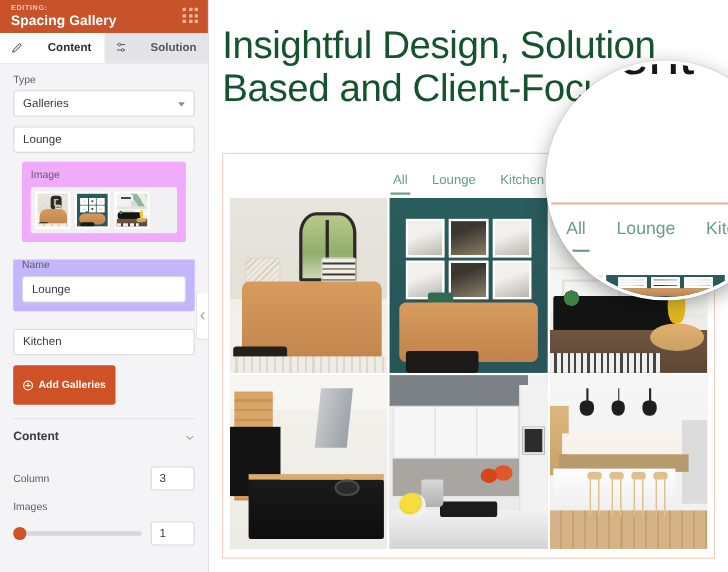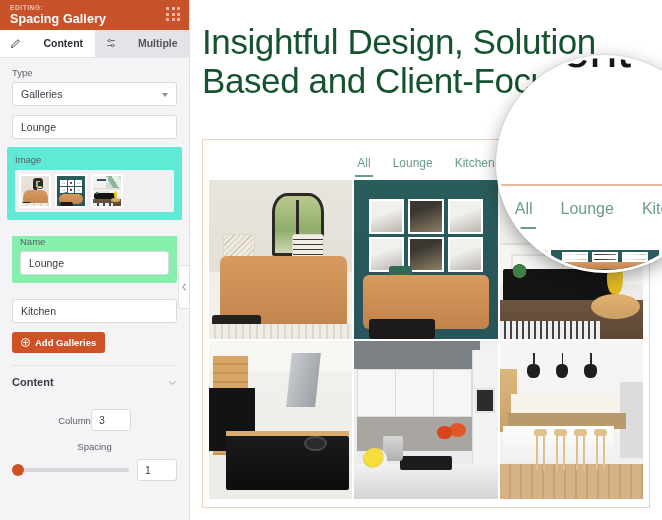--- a/index.html
+++ b/index.html
@@ -77,44 +77,44 @@
     font-size: 10.5px; color: #3a3a43; position: relative;
   }
   .ctrl.select::after {
     content: ""; position: absolute; right: 8px; top: 10px;
     border-left: 3.5px solid transparent; border-right: 3.5px solid transparent;
     border-top: 4px solid #8b8b94;
   }
   .ctrl.name-input { border-radius: 3px; }
 
   .img-group {
-    margin: 8px 7px 0; background: #5eead4; border-radius: 2px; padding: 7px 8px 8px;
+    margin: 8px 20px 0; background: #f0abfc; border-radius: 2px; padding: 7px 8px 8px;
   }
   .img-group .sublabel { font-size: 9.5px; color: #5c5c66; margin-bottom: 5px; }
   .thumbs { display: flex; gap: 4px; background: #f0f0f2; padding: 4px; border-radius: 2px; }
   .thumb { width: 32px; height: 34px; border: 2px solid #fff; border-radius: 1px; overflow: hidden; position: relative; }
 
-  .name-block { background: #86efac; margin: 16px 12px; padding: 0 8px 8px; border-radius: 0 0 2px 2px; }
+  .name-block { background: #c4b5fd; margin: 16px 12px; padding: 0 8px 8px; border-radius: 0 0 2px 2px; }
   .name-block .flabel { padding: 0; margin: 6px 0 4px; }
 
   .addbtn {
     margin: 9px 12px 0;
     display: inline-flex; align-items: center; gap: 5px;
     background: #cf5227; color: #fff; border: none; border-radius: 3px;
-    height: 21px; padding: 10px 9px; font-size: 9.5px; font-weight: bold;
+    height: 36px; padding: 10px 9px; font-size: 9.5px; font-weight: bold;
     font-family: "Liberation Sans", sans-serif; cursor: pointer;
   }
   .plus-circ { width: 9px; height: 9px; border: 1px solid #fff; border-radius: 50%; position: relative; }
   .plus-circ::before, .plus-circ::after { content:""; position:absolute; background:#fff; }
   .plus-circ::before { left: 3px; top: 1.2px; width: 1px; height: 4.5px; }
   .plus-circ::after { top: 3px; left: 1.2px; height: 1px; width: 4.5px; }
 
   .divider { height: 1px; background: #e3e3e7; margin: 12px 12px 0; }
 
-  .row { display: flex; align-items: center; justify-content: center; padding: 0 12px; margin-top: 11px; }
+  .row { display: flex; align-items: center; justify-content: space-between; padding: 0 12px; margin-top: 11px; }
   .row .rlabel { font-size: 9.5px; color: #5c5c66; }
   .numbox {
     width: 40px; height: 22px; background: #fff; border: 1px solid #d9d9de; border-radius: 3px;
     font-size: 10.5px; color: #3a3a43; display: flex; align-items: center; padding-left: 7px;
   }
   .slider-row { display: flex; align-items: center; gap: 8px; padding: 0 12px; margin-top: 7px; }
   .track { flex: 1; height: 4px; background: #d6d6db; border-radius: 2px; position: relative; }
   .track .knob {
     position: absolute; left: 0; top: -4px; width: 12px; height: 12px;
     background: #cf5227; border-radius: 50%;
@@ -309,21 +309,21 @@
           <path d="M1.5 12.2 11 2.7l2.3 2.3-9.5 9.5-3 .7z" fill="none" stroke="#2c2c34" stroke-width="1.4"></path>
         </svg>
         <span>Content</span>
       </div>
       <div class="tab inactive">
         <svg width="10" height="10" viewBox="0 0 16 16">
           <path d="M2 4h12M2 12h12" stroke="#55555e" stroke-width="1.4"></path>
           <circle cx="5.5" cy="4" r="2" fill="#e4e4e8" stroke="#55555e" stroke-width="1.3"></circle>
           <circle cx="10.5" cy="12" r="2" fill="#e4e4e8" stroke="#55555e" stroke-width="1.3"></circle>
         </svg>
-        <span>Multiple</span>
+        <span>Solution</span>
       </div>
     </div>
 
     
 
     <div class="field">
       <div class="flabel">Type</div>
       <div class="ctrl select">
         <span>Galleries</span>
       </div>
@@ -407,21 +407,21 @@
     </div>
 
     <div class="row">
       <span class="rlabel">Column</span>
       <div class="numbox">
         <span>3</span>
       </div>
     </div>
 
     <div class="row" style="margin-top:10px">
-      <span class="rlabel">Spacing</span>
+      <span class="rlabel">Images</span>
     </div>
     <div class="slider-row">
       <div class="track">
         <div class="knob"></div>
       </div>
       <div class="numbox">
         <span>1</span>
       </div>
     </div>
 

